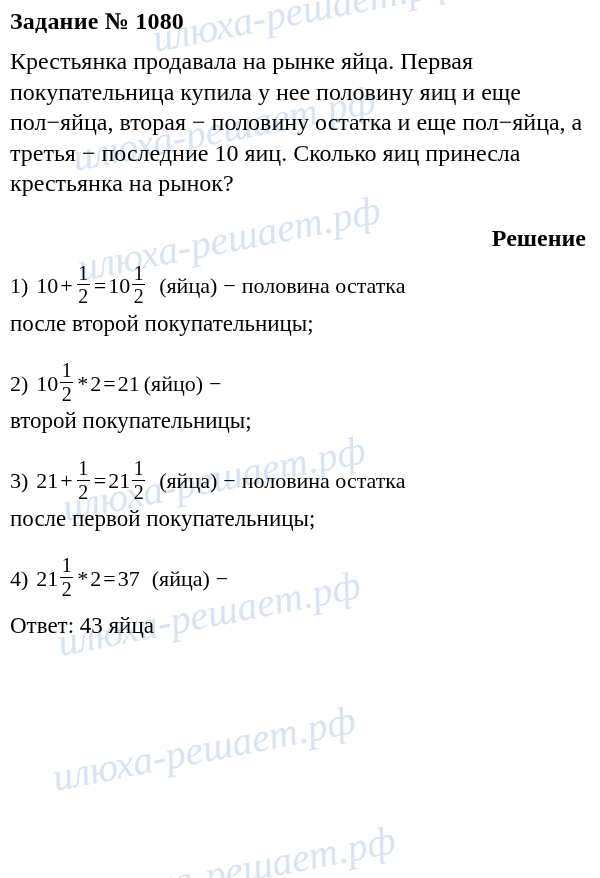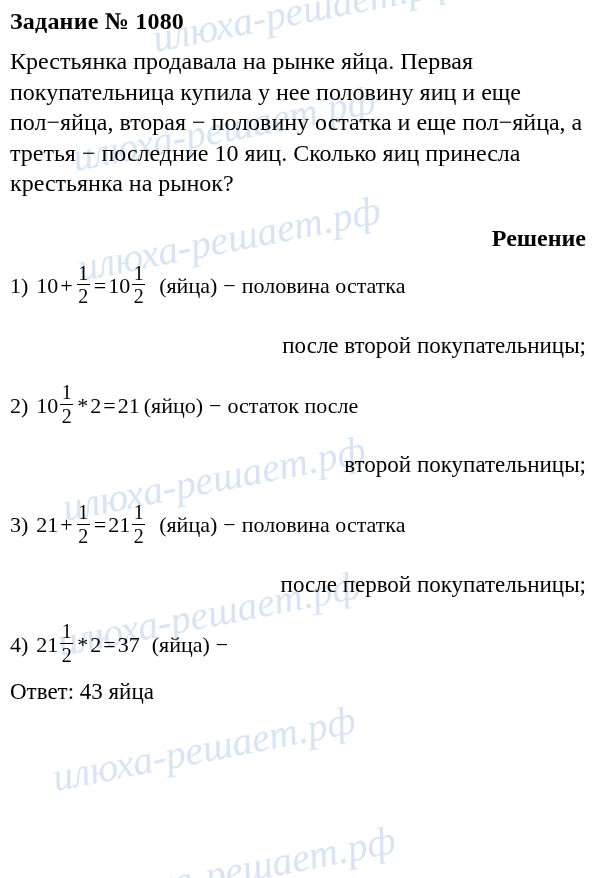--- a/index.html
+++ b/index.html
@@ -79,22 +79,21 @@
     align-items: center;
     flex-wrap: wrap;
     min-height: 48px;
   }
   .step .num { margin-right: 8px; }
   .step .seg { white-space: pre; }
 
   .contd {
     font-size: 23px;
     line-height: 1.2;
-    margin: 22px 0 22px 0;
-    text-align: right;
+    margin: 0 0 22px 0;
   }
 
   .answer {
     font-size: 23px;
     margin-top: 10px;
   }
 
   
   .frac {
     display: inline-flex;
@@ -168,21 +167,20 @@
     <span class="frac">
       <span class="num-f">1</span>
       <span class="den">2</span>
     </span>
     <span class="op">*</span>
     <span class="seg">2</span>
     <span class="op">=</span>
     <span class="seg">21</span>
     <span class="seg" style="margin-left:4px">(яйцо)</span>
     <span class="seg" style="margin:0 6px">−</span>
-    <span class="seg">остаток после</span>
   </div>
   <div class="contd">второй покупательницы;</div>
 
   <div class="step">
     <span class="num">3)</span>
     <span class="seg">21</span>
     <span class="op">+</span>
     <span class="frac">
       <span class="num-f">1</span>
       <span class="den">2</span>

